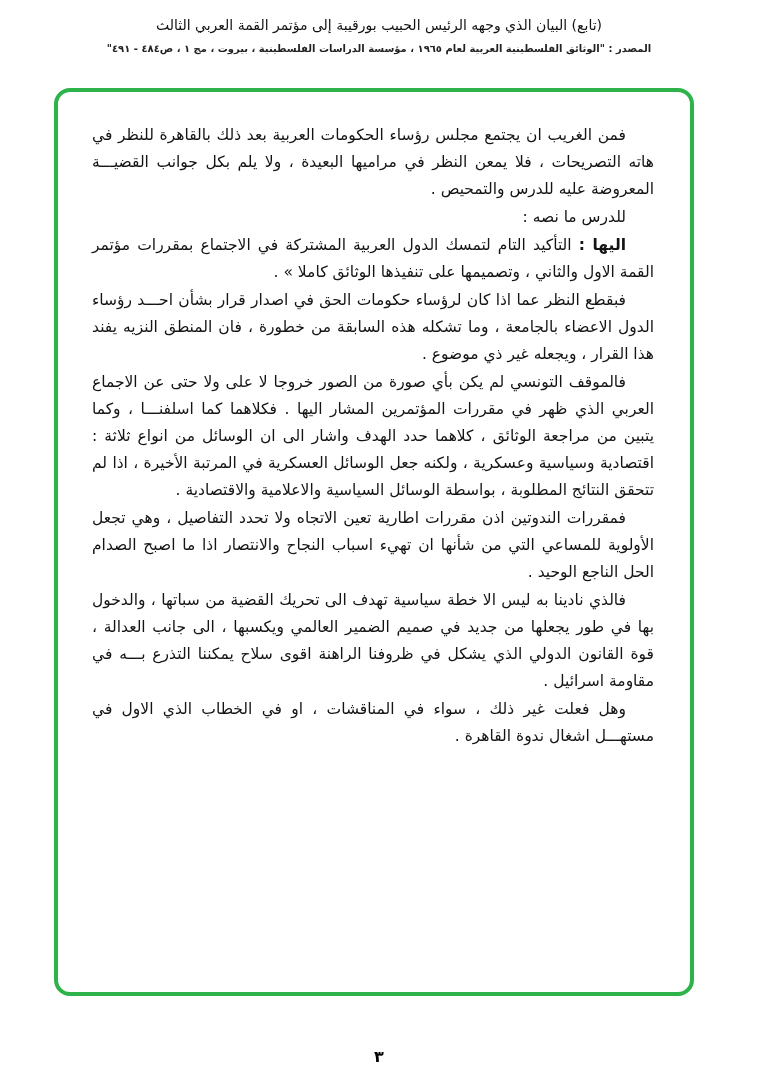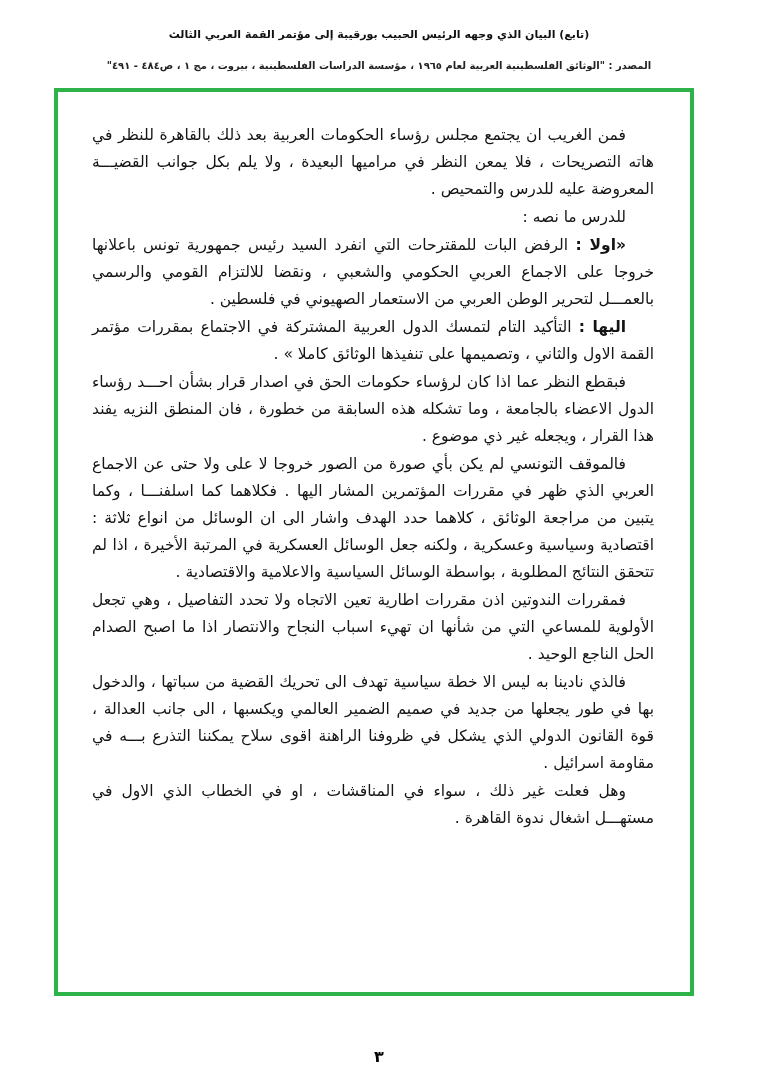--- a/index.html
+++ b/index.html
@@ -14,40 +14,40 @@
     overflow:hidden;
   }
   .header{
     position:absolute;
     top:10px;
     left:0;
     width:100%;
     text-align:center;
   }
   .header .title{
-    font-size:11px;
-    font-weight:bold;
+    font-size:14px;
+    font-weight:normal;
     line-height:1.6;
-    margin:16px auto;
+    margin:4px auto;
     width:620px;
   }
   .header .source{
     font-size:10px;
     font-weight:bold;
     margin-top:7px;
     color:#222222;
   }
   .text-frame{
     position:absolute;
     left:54px;
     top:88px;
     width:640px;
     height:908px;
     border:4px solid #2db34a;
-    border-radius:0;
+    border-radius:16px;
     box-sizing:border-box;
   }
   .body-text{
     position:absolute;
     top:30px;
     right:36px;
     left:34px;
     font-size:15.5px;
     line-height:27px;
     text-align:justify;
@@ -85,24 +85,20 @@
     <div class="body-text">
       <p class="para">
         <span class="lead"></span>
         <span>فمن الغريب ان يجتمع مجلس رؤساء الحكومات العربية بعد ذلك بالقاهرة للنظر في هاته التصريحات ، فلا يمعن النظر في مراميها البعيدة ، ولا يلم بكل جوانب القضيـــة المعروضة عليه للدرس والتمحيص .</span>
       </p>
       <p class="para">
         <span class="lead"></span>
         <span>للدرس ما نصه :</span>
       </p>
       <p class="para">
-        <span class="lead">«اولا :</span>
-        <span>الرفض البات للمقترحات التي انفرد السيد رئيس جمهورية تونس باعلانها خروجا على الاجماع العربي الحكومي والشعبي ، ونقضا للالتزام القومي والرسمي بالعمـــل لتحرير الوطن العربي من الاستعمار الصهيوني في فلسطين .</span>
-      </p>
-      <p class="para">
         <span class="lead">اليها :</span>
         <span>التأكيد التام لتمسك الدول العربية المشتركة في الاجتماع بمقررات مؤتمر القمة الاول والثاني ، وتصميمها على تنفيذها الوثائق كاملا » .</span>
       </p>
       <p class="para">
         <span class="lead"></span>
         <span>فبقطع النظر عما اذا كان لرؤساء حكومات الحق في اصدار قرار بشأن احـــد رؤساء الدول الاعضاء بالجامعة ، وما تشكله هذه السابقة من خطورة ، فان المنطق النزيه يفند هذا القرار ، ويجعله غير ذي موضوع .</span>
       </p>
       <p class="para">
         <span class="lead"></span>
         <span>فالموقف التونسي لم يكن بأي صورة من الصور خروجا لا على ولا حتى عن الاجماع العربي الذي ظهر في مقررات المؤتمرين المشار اليها . فكلاهما كما اسلفنـــا ، وكما يتبين من مراجعة الوثائق ، كلاهما حدد الهدف واشار الى ان الوسائل من انواع ثلاثة : اقتصادية وسياسية وعسكرية ، ولكنه جعل الوسائل العسكرية في المرتبة الأخيرة ، اذا لم تتحقق النتائج المطلوبة ، بواسطة الوسائل السياسية والاعلامية والاقتصادية .</span>

